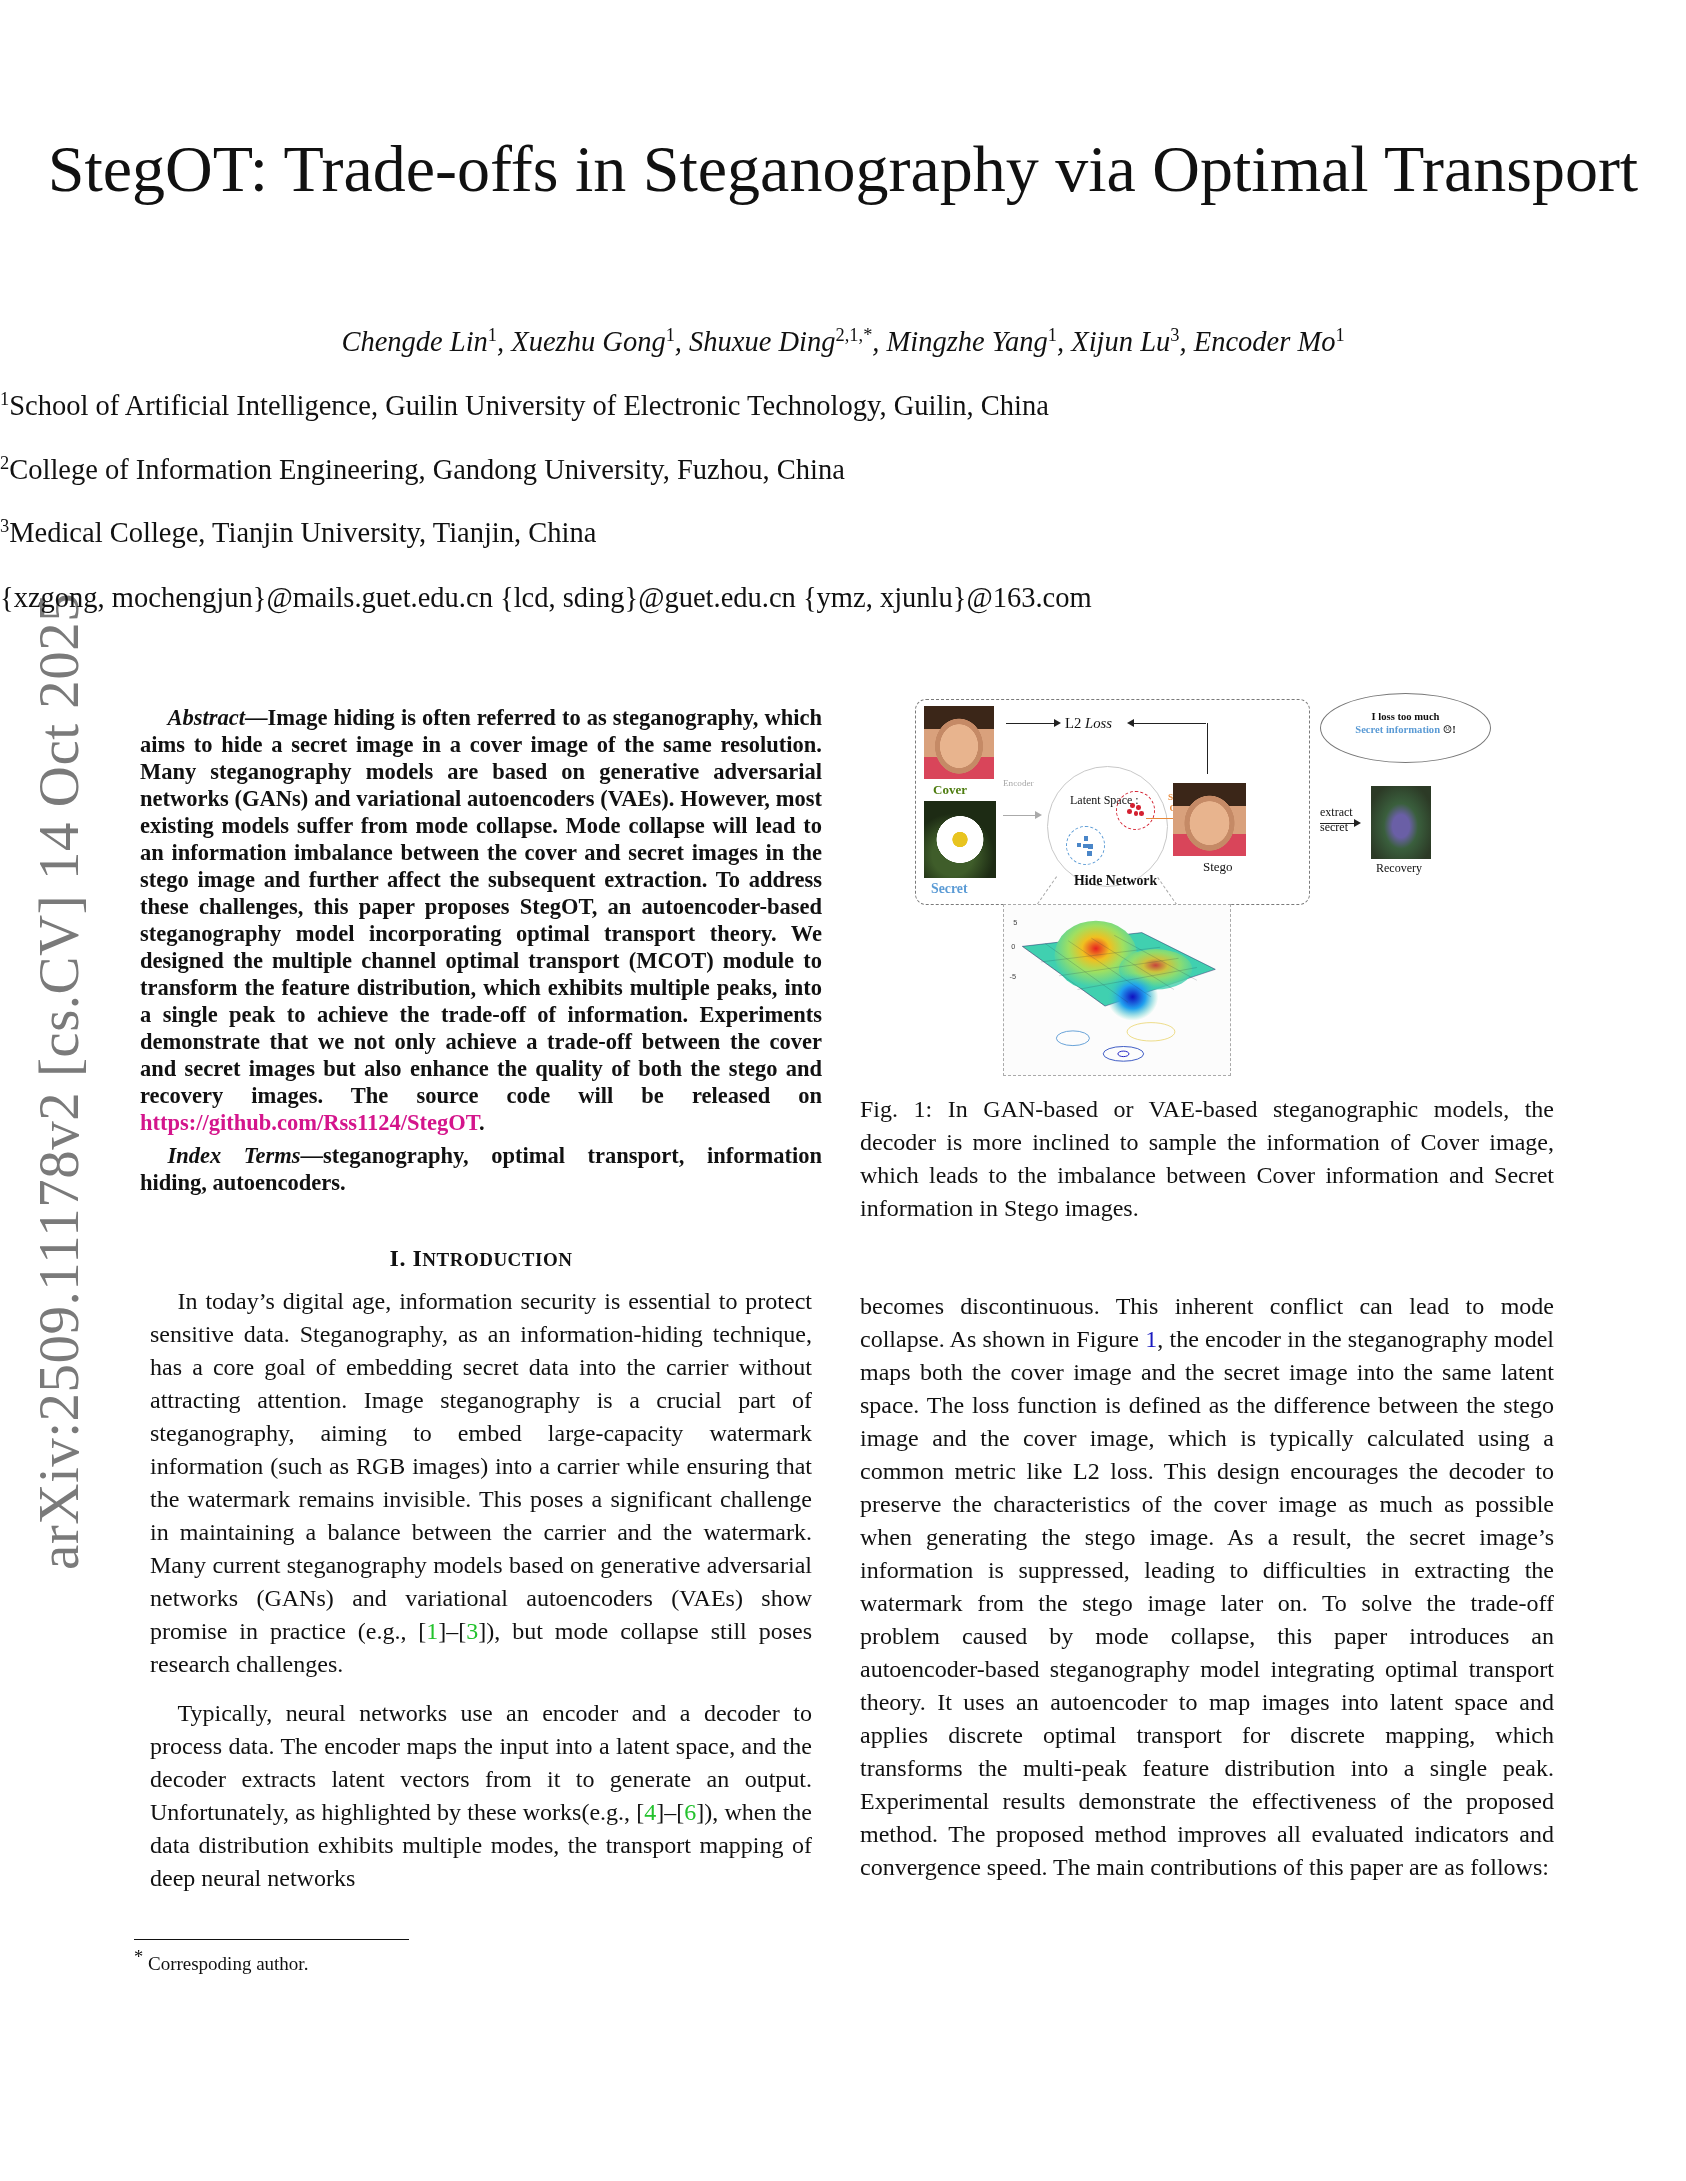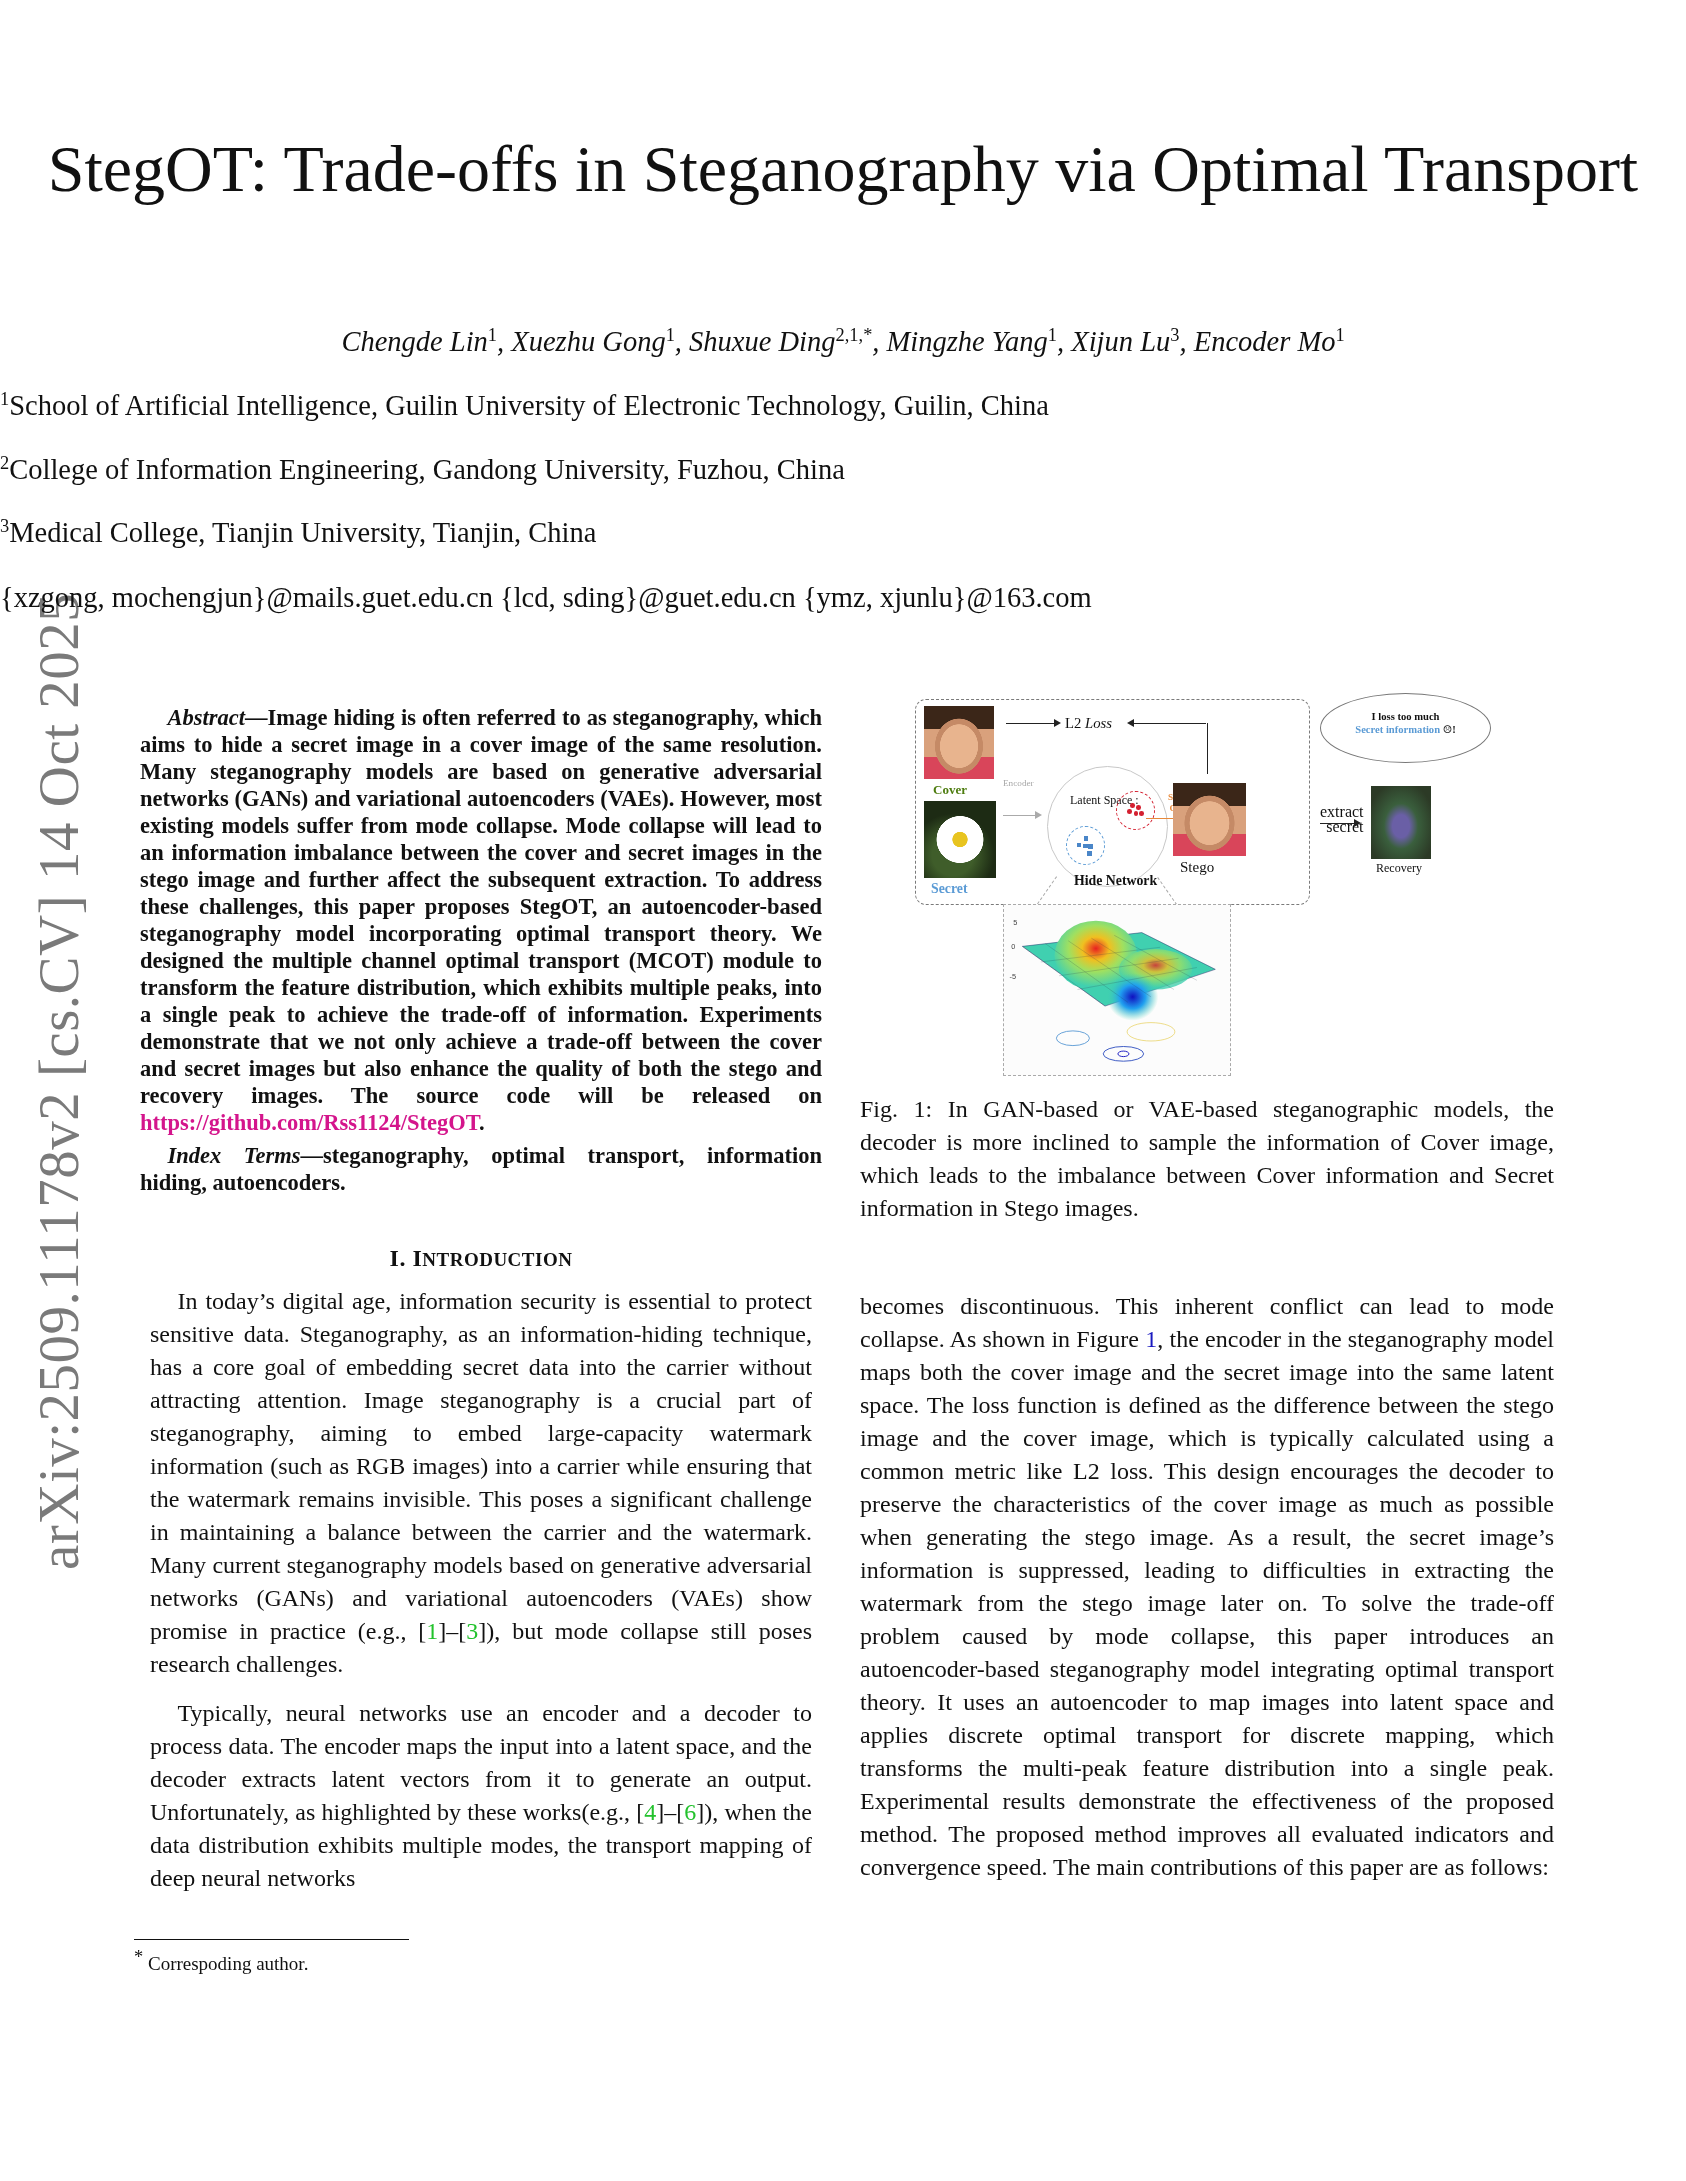--- a/index.html
+++ b/index.html
@@ -132,24 +132,24 @@
         <span class="sq" style="left:15.6px;top:16.5px"></span>
       <span class="sq" style="left:21px;top:17.4px"></span>
         <span class="sq" style="left:20px;top:24px"></span>
     </div>
   </div>
 
   <div class="fig-label" style="left:259px;top:99px;color:#e8893a;font-weight:bold;font-size:9.2px;text-align:center;line-height:11px"><span>Sampling &amp;</span><br><span>Generation</span></div>
   <div class="arrow" style="left:237px;top:125px;width:64px;background:#e8893a;color:#e8893a"></div>
 
   <div class="img face" style="left:264px;top:90px;width:73px;height:73px"></div>
-  <div class="fig-label" style="left:271px;top:166px;font-size:15px">Stego</div>
+  <div class="fig-label" style="left:294px;top:166px;font-size:13px">Stego</div>
   <div class="fig-label" style="left:165px;top:180px;font-weight:bold;font-size:13.8px">Hide Network</div>
 
-  <div class="fig-label" style="left:411px;top:112px;font-size:16px;line-height:14.7px;text-align:right"><span>extract</span><br><span>secret</span></div>
+  <div class="fig-label" style="left:411px;top:112px;font-size:12px;line-height:14.7px;text-align:left"><span>extract</span><br><span>secret</span></div>
   <div class="arrow" style="left:411px;top:130px;width:39px;color:#222"></div>
   <div class="img recovery" style="left:462px;top:93px;width:60px;height:73px"></div>
   <div class="fig-label" style="left:467px;top:168px;font-size:12px">Recovery</div>
 
   <div class="bubble">
     <div>I loss too much</div>
     <div><span style="color:#5b9bd5">Secret information</span> <span>☹!</span></div>
   </div>
 
   <div style="position:absolute;left:147px;top:184px;width:1.4px;height:64px;border-left:1.4px dashed #aaa;transform:rotate(35deg);transform-origin:top"></div>

